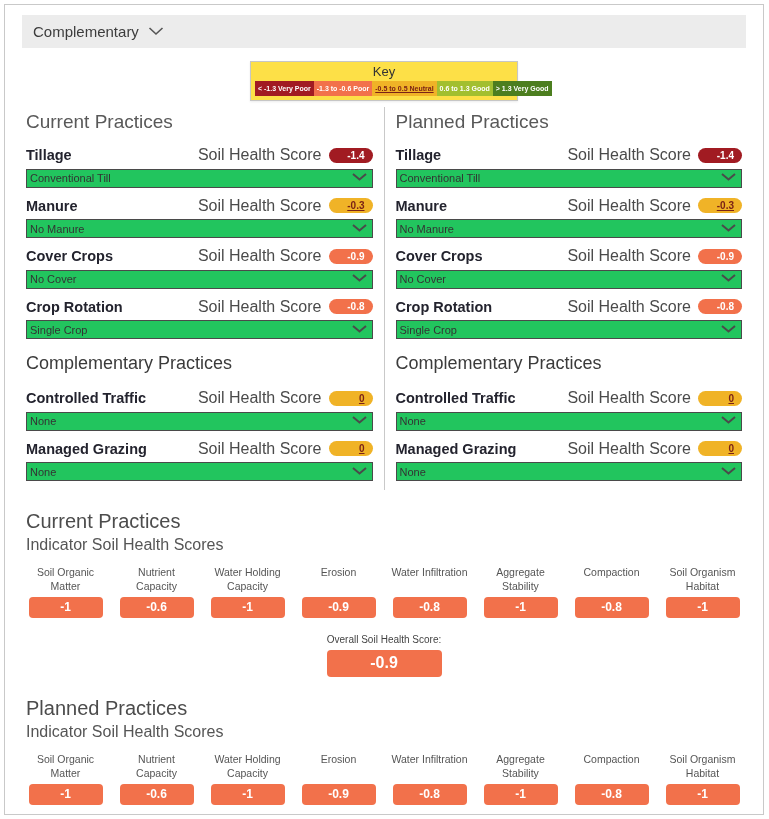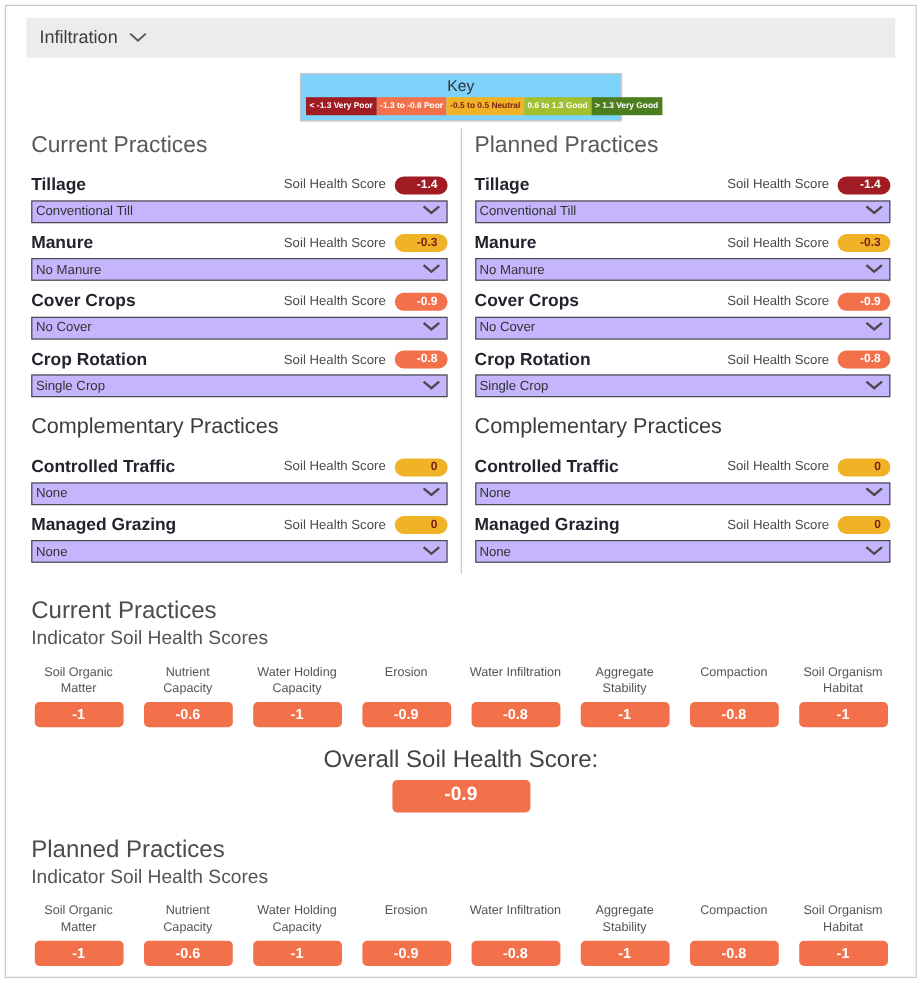--- a/index.html
+++ b/index.html
@@ -9,74 +9,74 @@
           border: 1px solid #c9c9c9; background: #fff; overflow: hidden; }
 
   
   .instructions-bar { margin: 10px 17px 0 17px; height: 33px; background: #ececec;
        display: flex; align-items: center; padding-left: 11px; cursor: pointer; }
   .instructions-bar .label { font-size: 15px; color: #3c3c3c; }
   .instructions-bar .chev { margin-left: 9px; display: inline-flex; }
 
   
   .key-box { width: 268px; margin: 13px auto 6px auto; border: 1px solid #c6c6c6;
-       background: #7dd3fc; padding: 2px 4px 4px 4px; box-shadow: 0 1px 2px rgba(0,0,0,0.08); }
+       background: #fde047; padding: 2px 4px 4px 4px; box-shadow: 0 1px 2px rgba(0,0,0,0.08); }
   .key-title { text-align: center; font-size: 13px; color: #333; margin-bottom: 2px; }
   .key-row { display: flex; }
   .key-cell { font-size: 7px; font-weight: bold; padding: 4px 3px; text-align: center;
        white-space: nowrap; flex: 1 1 auto; }
   [data-severity="very-poor"] { background: #a11b22; color: #fff; }
   [data-severity="poor"]      { background: #f2714b; color: #fff; }
-  [data-severity="neutral"]   { background: #f0b327; color: #7a2216; }
+  [data-severity="neutral"]   { background: #f0b327; color: #7a2216; text-decoration: underline; }
   [data-severity="good"]      { background: #a2bf2f; color: #fff; }
   [data-severity="very-good"] { background: #4c7e1f; color: #fff; }
 
   
   .pgrid { display: flex; margin: 6px 21px 0 21px; }
   .pcol { flex: 1 1 0; padding-right: 11px; }
   .pcol + .pcol { border-left: 1px solid #c9c9c9; padding-left: 11px; padding-right: 0; }
   .pcol h2 { font-size: 19px; font-weight: 500; color: #595959; margin: 4px 0 13px 0; }
   .prow { margin-bottom: 9px; }
   .prow-head { display: flex; align-items: center; justify-content: space-between; gap: 44px; }
   .plabel { font-size: 14.5px; font-weight: bold; color: #23232e; }
   .pscore { display: flex; align-items: center; }
-  .shs-label { font-size: 11px; color: #4a4a4a; margin-right: 7px; }
+  .shs-label { font-size: 16px; color: #4a4a4a; margin-right: 7px; }
   .badge { display: inline-block; min-width: 44px; text-align: right; padding: 2px 8px;
        border-radius: 9px; font-size: 10px; font-weight: bold; }
   .selwrap { position: relative; margin-top: 4px; }
   .selwrap select { width: 100%; height: 19px; font-size: 11px; color: #333;
-       border: 1px solid #4a4a4a; background: #c4b5fd; border-radius: 0;
+       border: 1px solid #4a4a4a; background: #22c55e; border-radius: 0;
        -webkit-appearance: none; appearance: none; padding: 0 24px 0 3px;
        font-family: "Liberation Sans", sans-serif; }
   .sel-chevron { position: absolute; right: 6px; top: 5px; pointer-events: none; line-height: 0; }
   .comp-label { font-size: 18px; color: #3b3b3b; margin: 14px 0 15px 0; }
 
   
   .results { margin: 0 21px; }
   .results h2 { font-size: 20px; font-weight: 500; color: #4c4c4c; margin: 20px 0 3px 0; }
   .results .subtitle { font-size: 16px; color: #555; margin-bottom: 12px; }
   .ind-grid { display: grid; grid-template-columns: repeat(8, 1fr); column-gap: 12px; }
   .ind-label { font-size: 10.5px; color: #555; text-align: center; line-height: 1.3;
        height: 30px; overflow: hidden; }
   .ind-badge { margin: 1px auto 0 auto; width: 74px; max-width: 100%; background: #f2714b;
        color: #fff; font-size: 12px; font-weight: bold; text-align: center;
        padding: 3px 0 4px 0; border-radius: 4px; }
   .overall { text-align: center; margin-top: 16px; }
-  .overall-label { font-size: 20px; color: #444; }
+  .overall-label { font-size: 10px; color: #444; }
   .overall-badge { margin: 5px auto 0 auto; width: 115px; background: #f2714b; color: #fff;
        font-size: 16px; font-weight: bold; text-align: center; padding: 4px 0 5px 0;
        border-radius: 4px; }
 </style>
 </head>
 <body>
 
 <div class="page">
 
   <div class="instructions-bar">
-    <span class="label">Infiltration</span>
+    <span class="label">Complementary</span>
     <span class="chev">
       <svg width="16" height="9" viewBox="0 0 16 9">
           <path d="M1.5 1l6.5 6 6.5-6" fill="none" stroke="#555" stroke-width="1.6"></path>
         </svg>
     </span>
   </div>
 
   <div class="key-box">
     <div class="key-title">Key</div>
     <div class="key-row">

